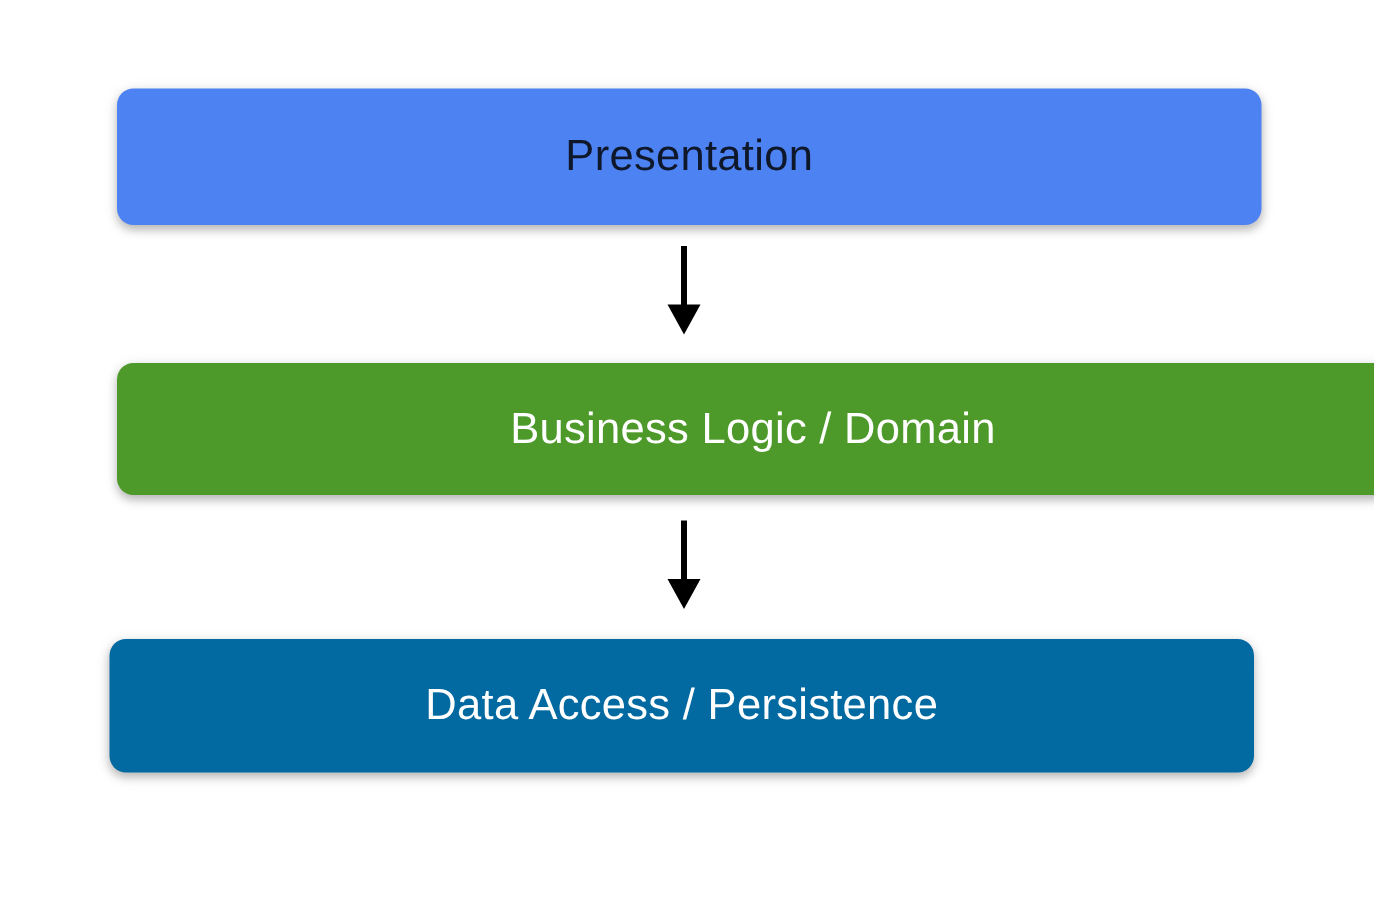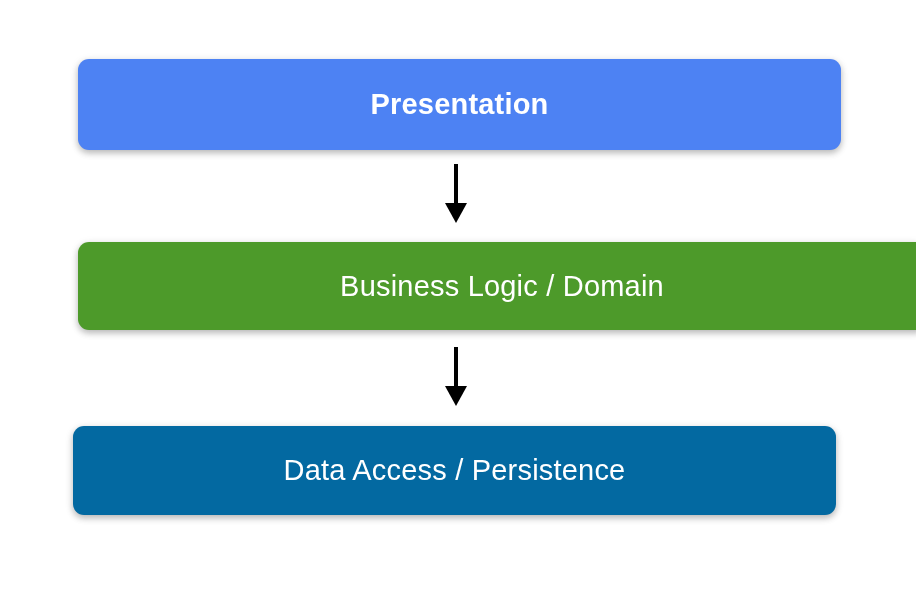--- a/index.html
+++ b/index.html
@@ -79,21 +79,21 @@
     height: 100%;
     overflow: visible;
   }
 </style>
 </head>
 <body>
 
 <div id="diagram-canvas" style="background: rgb(255, 255, 255);">
 
   <div class="layer-box" id="box-presentation" style="background:#4d82f3;">
-    <span class="layer-label" style="color: #ffffff; font-weight: bold;">Presentation</span>
+    <span class="layer-label" style="color: #0f172a;">Presentation</span>
   </div>
 
   <div class="flow-arrow" id="arrow-presentation-to-business">
     <svg viewBox="0 0 40 62" preserveAspectRatio="none">
       <line x1="20" y1="1" x2="20" y2="44" stroke="#000000" stroke-width="4"></line>
       <polygon points="20,60 9,40 31,40" fill="#000000"></polygon>
     </svg>
   </div>
 
   <div class="layer-box" id="box-business-logic" style="background:#4d9a2a;">

